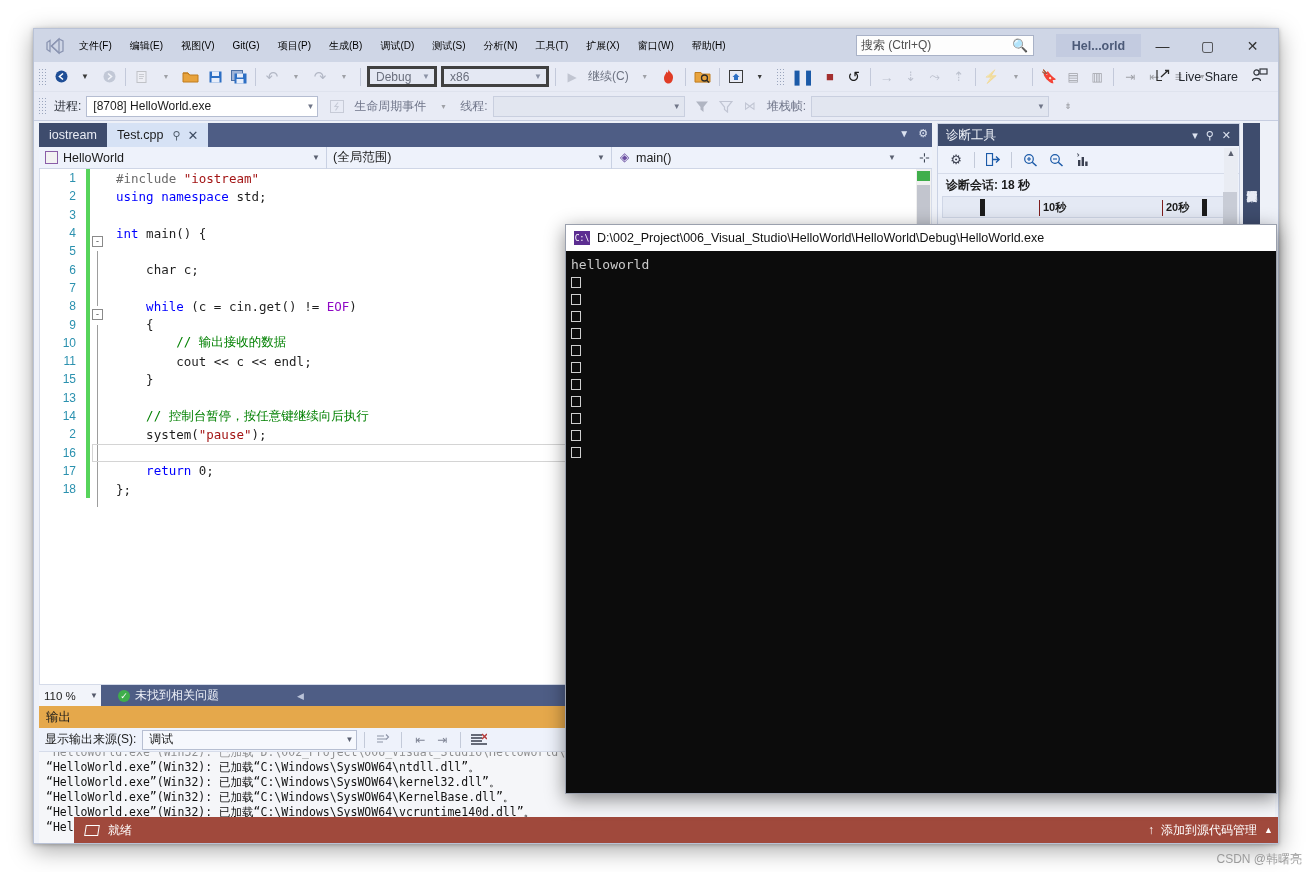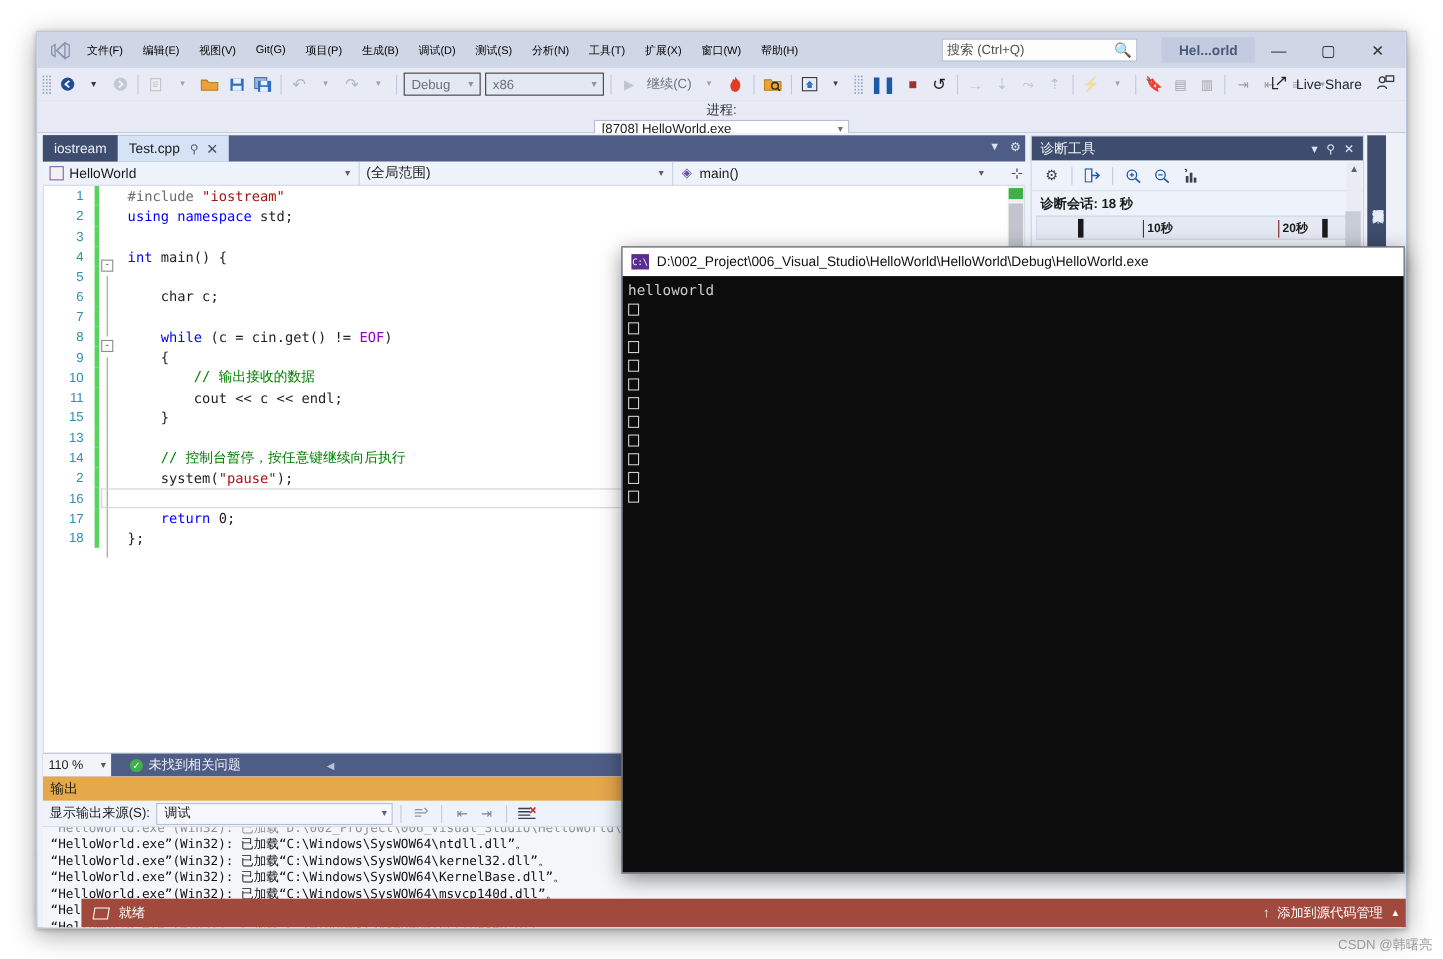--- a/index.html
+++ b/index.html
@@ -65,37 +65,37 @@
     background-image:radial-gradient(#9aa5bd 35%, transparent 36%);
     background-size:3px 3px; }
   .tb-btn {
     height:24px; min-width:22px; padding:0 3px; margin:0 1px;
     display:flex; align-items:center; justify-content:center;
     font-size:13px; color:#3a3a3a;
   }
   .tb-btn.dis { opacity:.42; }
   .tb-sep { width:1px; height:18px; background:#c3c9da; margin:0 4px; }
   .tb-combo {
-    height:21px; border:1px solid #404040; background:#e4e8f3;
+    height:21px; border:3px solid #404040; background:#e4e8f3;
     color:#6a6f7d; font-size:12px; display:flex; align-items:center;
     padding:0 4px 0 6px; margin:0 2px;
   }
   .tb-combo .cv { flex:1; }
   .tb-combo .ca { font-size:8px; color:#8c93a6; margin-left:6px; }
   .tb-text { font-size:12px; color:#6d7382; padding:0 4px;text-align:right; }
   #live-share {
     position:absolute; right:40px; display:flex; align-items:center;
     gap:6px; font-size:12.5px; color:#24282f;
   }
   #live-share-extra { position:absolute; right:10px; font-size:14px; color:#32363d; }
 
   
   #toolbar2 {
     height:29px; background:#e8ebf5; display:flex; align-items:center;
-    border-bottom:1px solid #c6cde0; position:relative;flex-direction:column;
+    border-bottom:1px solid #c6cde0; position:relative;
   }
   .lbl2 { font-size:12px; color:#2b2f38; padding:0 5px; }
   .combo2 {
     height:21px; border:1px solid #b5bdd1; background:#ffffff;
     display:flex; align-items:center; padding:0 3px 0 6px;
     font-size:12px; color:#1c1c1c;
   }
   .combo2.grey { background:#e2e6f0; border-color:#c9cfdf; color:#878d9c; }
   .combo2 .ca { font-size:8px; color:#6f7587; margin-left:8px; }
 
@@ -819,21 +819,20 @@
               <path d="M0 2 h11 M0 5 h11 M0 8 h11 M0 11 h16" stroke="#3a3f4e" stroke-width="1.3"></path>
               <path d="M11 1 L16 6 M16 1 L11 6" stroke="#b43b3b" stroke-width="1.5"></path>
             </svg>
         </div>
       </div>
       <div id="out-body">
           <div class="oline cut" style="margin-top: -7px; opacity: 0.55;">“HelloWorld.exe”(Win32): 已加载“D:\002_Project\006_Visual_Studio\HelloWorld\HelloW</div>
           <div class="oline">“HelloWorld.exe”(Win32): 已加载“C:\Windows\SysWOW64\ntdll.dll”。</div>
           <div class="oline">“HelloWorld.exe”(Win32): 已加载“C:\Windows\SysWOW64\kernel32.dll”。</div>
           <div class="oline">“HelloWorld.exe”(Win32): 已加载“C:\Windows\SysWOW64\KernelBase.dll”。</div>
-          <div class="oline">“HelloWorld.exe”(Win32): 已加载“C:\Windows\SysWOW64\msvcp140d.dll”。</div>
           <div class="oline">“HelloWorld.exe”(Win32): 已加载“C:\Windows\SysWOW64\vcruntime140d.dll”。</div>
           <div class="oline">“HelloWorld.exe”(Win32): 已加载“C:\Windows\SysWOW64\ucrtbased.dll”。</div>
         </div>
     </div>
 
   </div>
 
   <div id="statusbar">
     <div class="ready">
       <span class="flagicon"></span>

